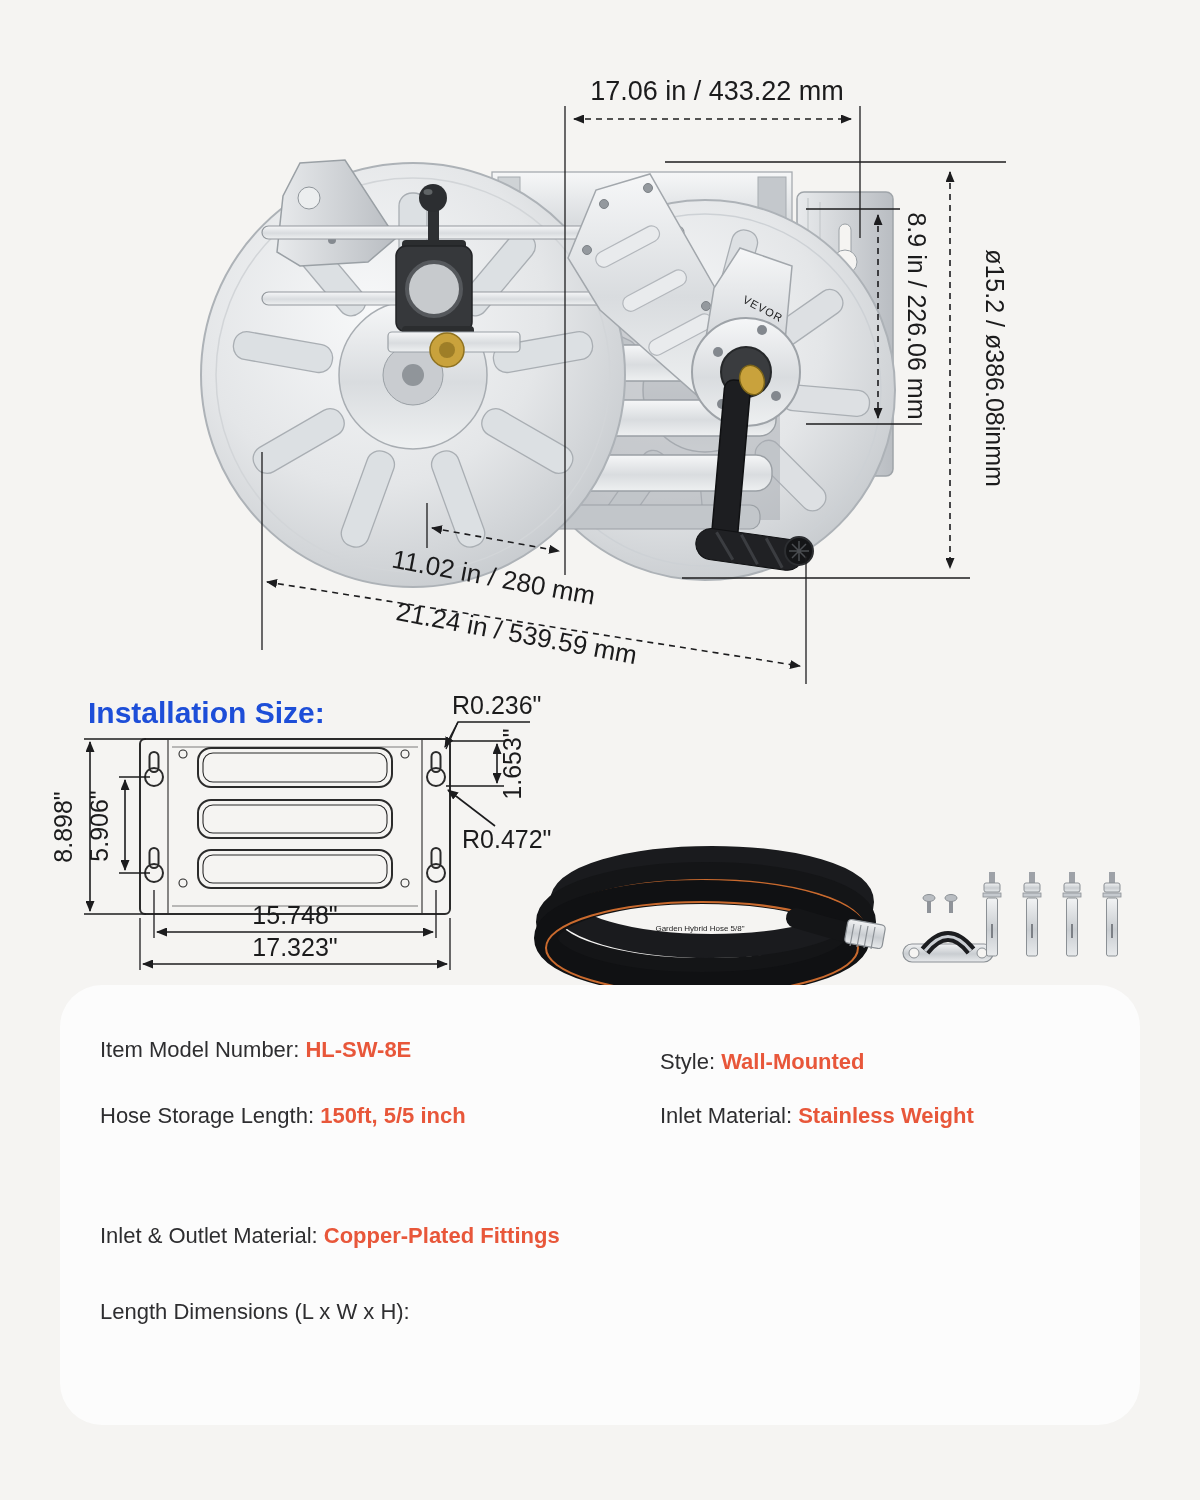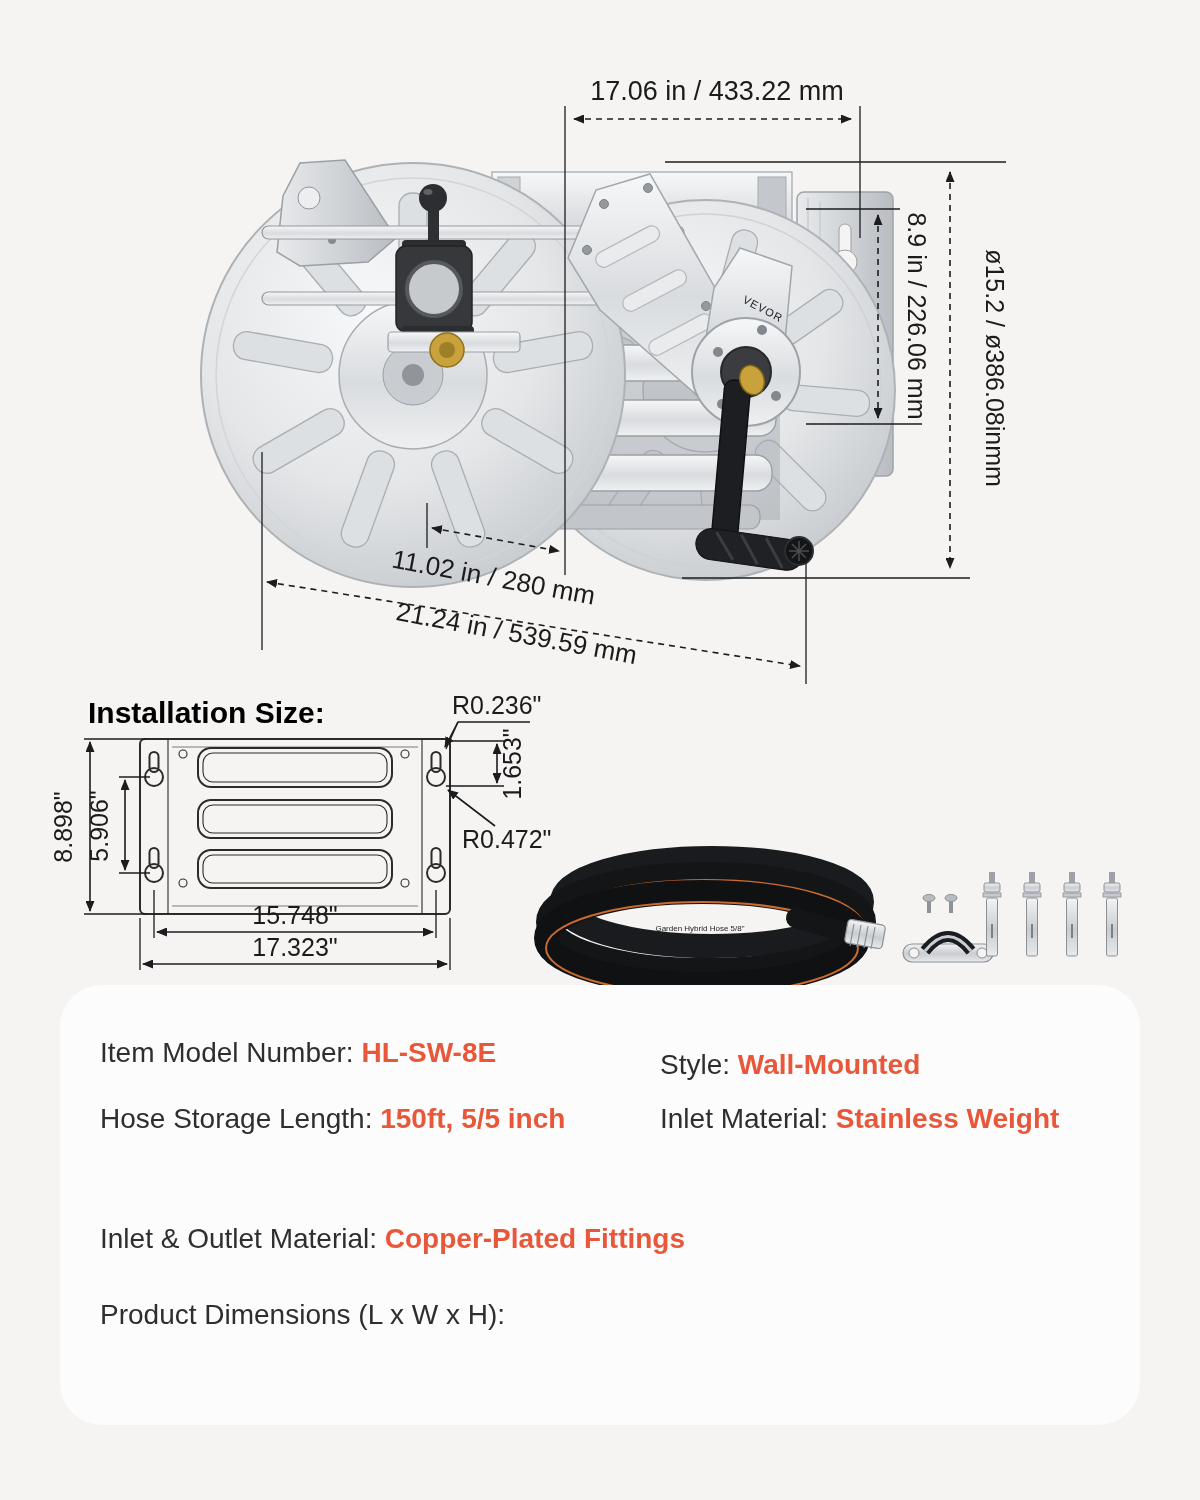--- a/index.html
+++ b/index.html
@@ -16,28 +16,28 @@
   .dash{stroke-dasharray:6 5;}
   .thin{stroke:#1C1C1E;stroke-width:1.3;fill:none;}
   .cad{stroke:#2B2B2B;stroke-width:2;fill:none;}
   .cad2{stroke:#2B2B2B;stroke-width:1.1;fill:none;}
   .dimt{font-size:27px;}
   .dimv{font-size:25px;}
   .dimb{font-size:26px;}
   .inst{font-size:25px;}
   
   #install-title{
-    left:88px;top:696px;font-size:30px;font-weight:bold;color:#000000;
+    left:88px;top:696px;font-size:30px;font-weight:bold;color:#1d4ed8;
   }
   
   .panel{
     left:60px;top:985px;width:1080px;height:440px;
     background:#FCFCFC;border-radius:42px;
   }
-  .spec{position:absolute;font-size:28px;color:#2E2E30;white-space:nowrap;}
+  .spec{position:absolute;font-size:22px;color:#2E2E30;white-space:nowrap;}
   .spec .lab{color:#2E2E30;}
   .spec .val{color:#E8573A;font-weight:bold;}
   .spec.big{font-weight:bold;color:#E8573A;}
 </style>
 </head>
 <body>
 
 <svg class="abs" style="left:0;top:0" width="1200" height="690" viewBox="0 0 1200 690">
   <defs>
     <linearGradient id="gSilver" x1="0" y1="0" x2="0" y2="1">
@@ -382,15 +382,15 @@
   <div class="spec" style="left:40px;top:118px">
     <span class="lab">Hose Storage Length: </span><span class="val">150ft, 5/5 inch</span>
   </div>
   <div class="spec" style="left:600px;top:118px">
     <span class="lab">Inlet Material: </span><span class="val">Stainless Weight</span>
   </div>
   <div class="spec" style="left:40px;top:238px">
     <span class="lab">Inlet &amp; Outlet Material: </span><span class="val">Copper-Plated Fittings</span>
   </div>
   <div class="spec" style="left:40px;top:314px">
-    <span class="lab">Product Dimensions (L x W x H):</span>
+    <span class="lab">Length Dimensions (L x W x H):</span>
   </div>
 </div>
 
 </body></html>

